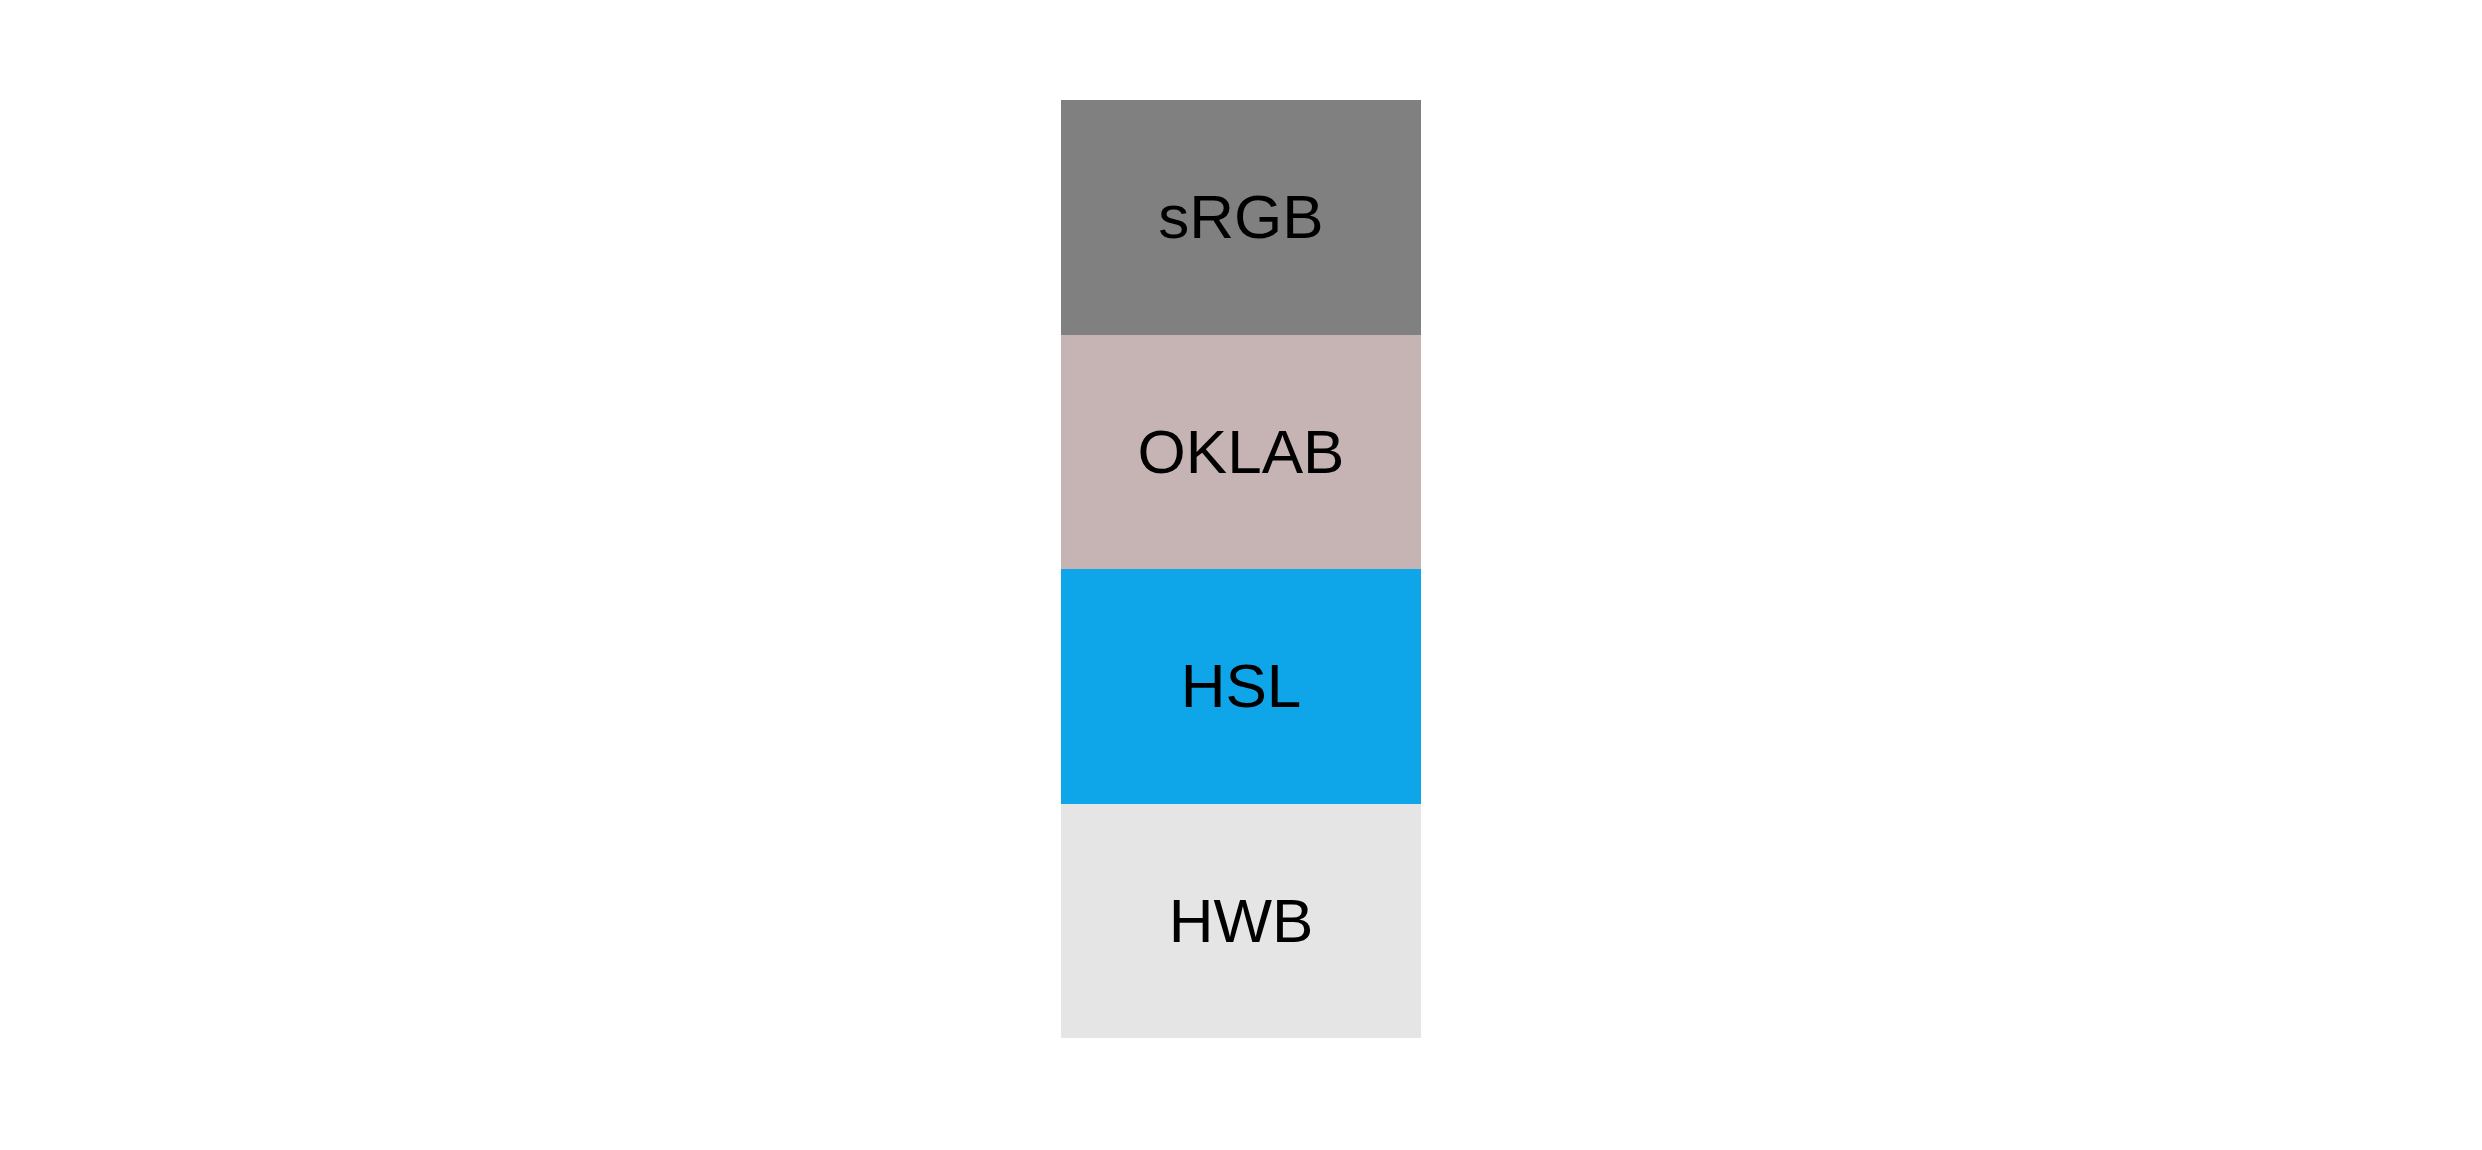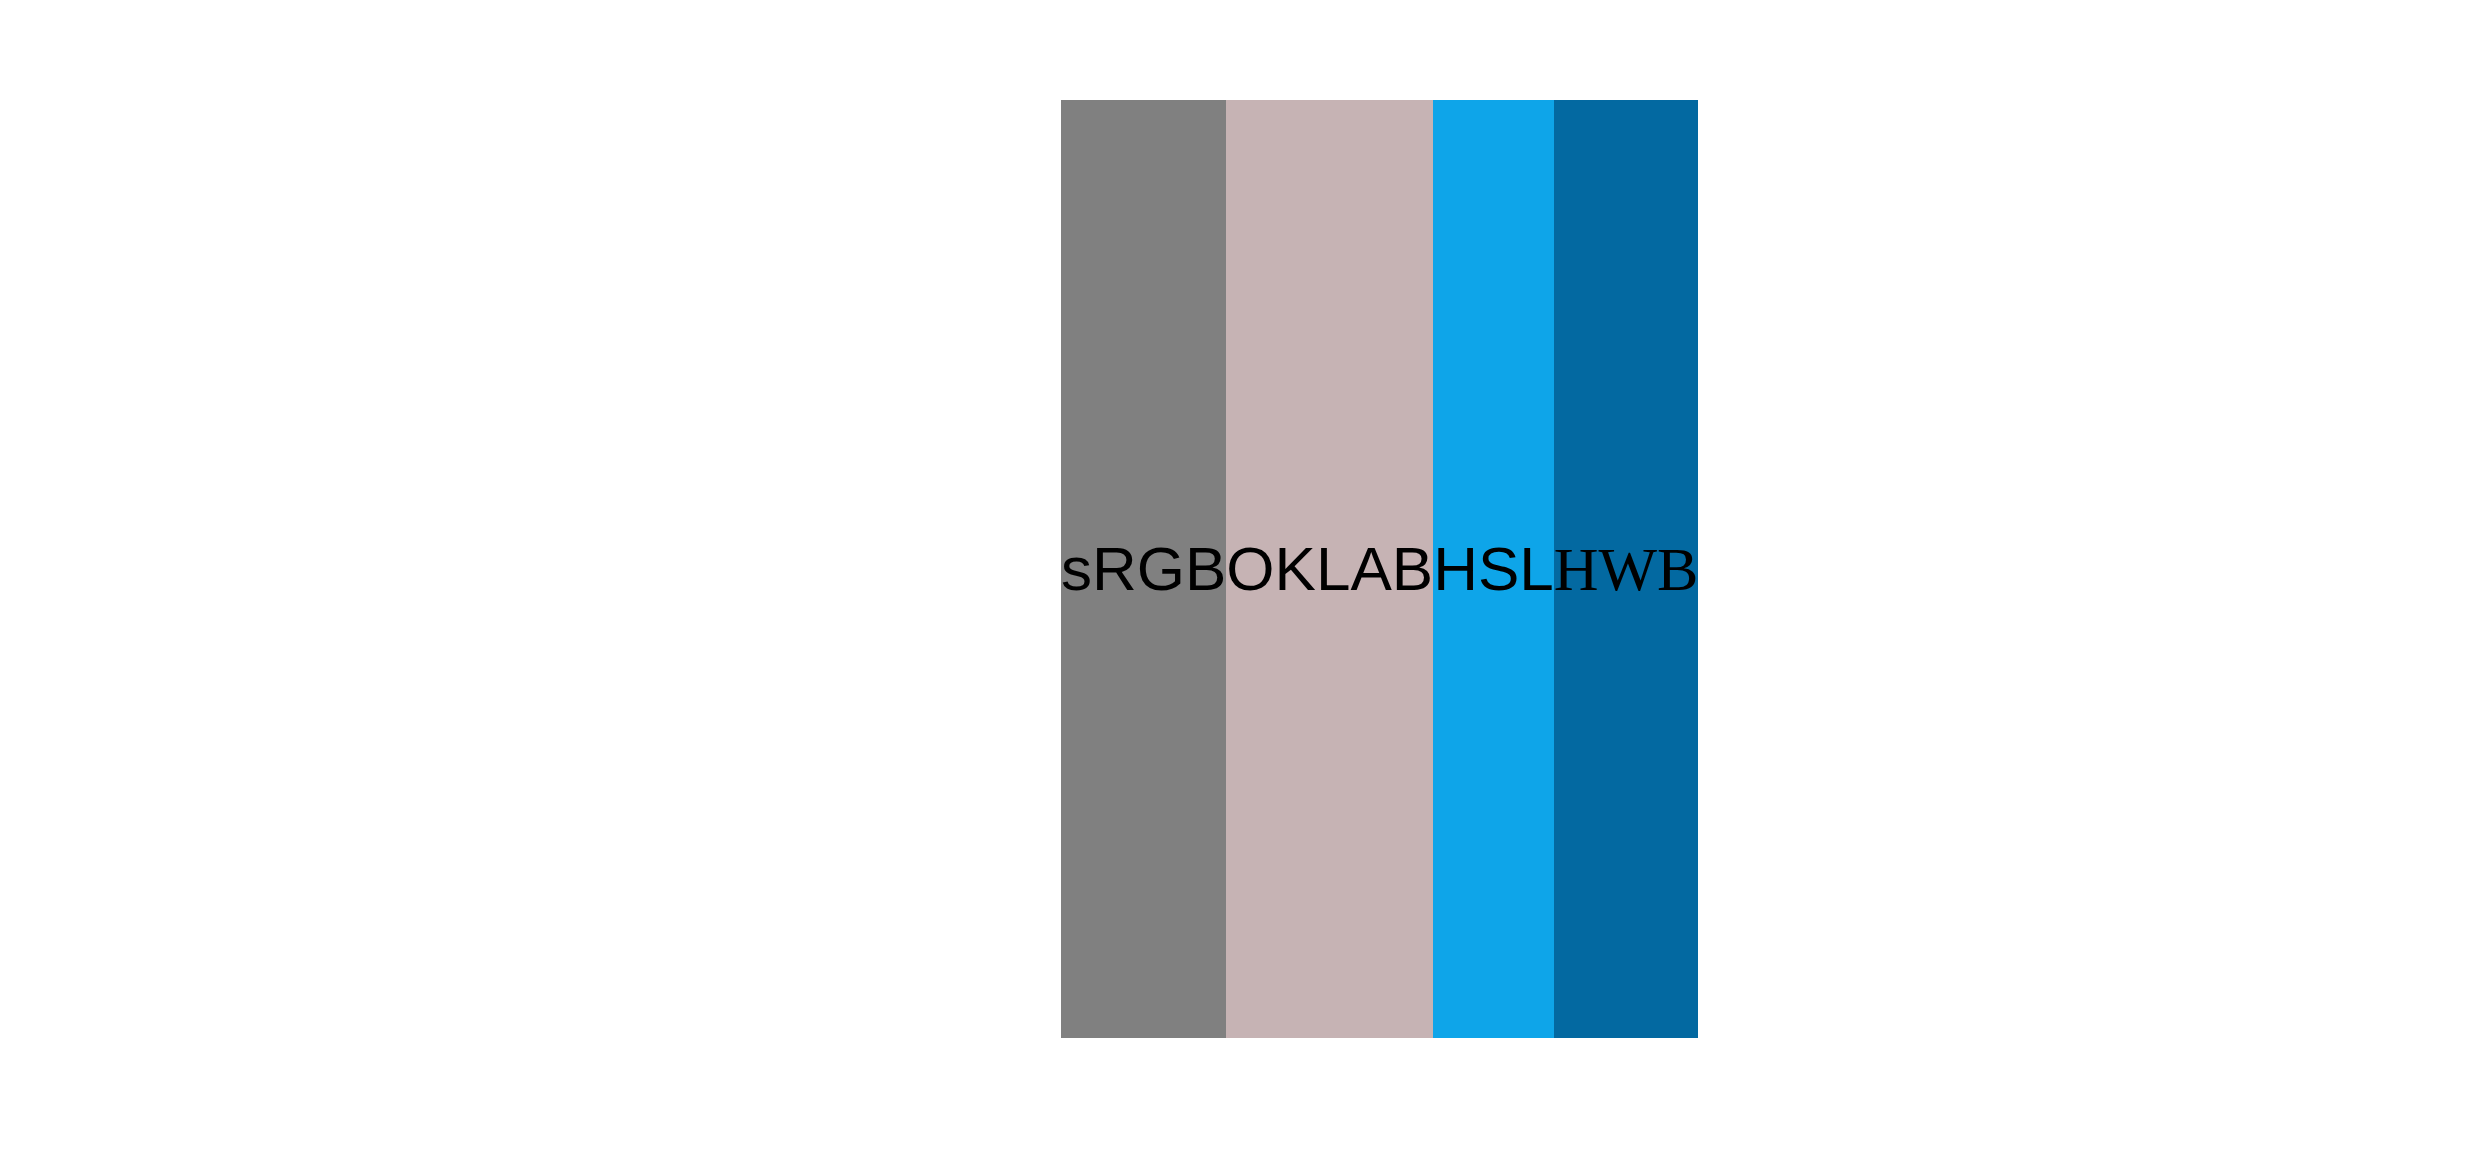--- a/index.html
+++ b/index.html
@@ -14,20 +14,21 @@
     overflow: hidden;
     font-family: "Liberation Sans", sans-serif;
   }
   .swatch-stack {
     position: absolute;
     left: 1061px;
     top: 100px;
     width: 360px;
     height: 938px;
     display: flex;
+    flex-direction: column;
     border-radius: 31px;
   }
   .swatch {
     flex: 1 1 0;
     display: flex;
     align-items: center;
     justify-content: center;
   }
   .swatch-label {
     font-size: 62px;
@@ -49,18 +50,18 @@
     </div>
 
     <div class="swatch" style="background-color: rgb(198, 179, 180);">
       <span class="swatch-label">OKLAB</span>
     </div>
 
     <div class="swatch" style="background-color: #0ea5e9;">
       <span class="swatch-label">HSL</span>
     </div>
 
-    <div class="swatch" style="background-color: #0369a1; font-family: Liberation Serif, serif;">
+    <div class="swatch" style="background-color: #e5e5e5;">
       <span class="swatch-label">HWB</span>
     </div>
 
   </div>
 </div>
 
 </body></html>

